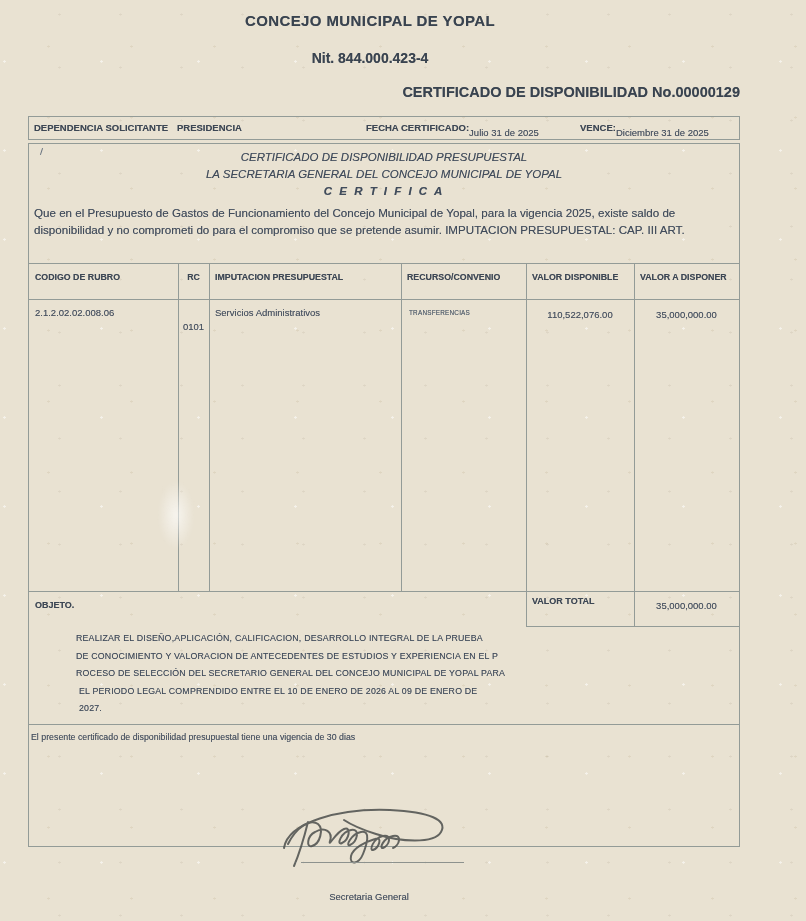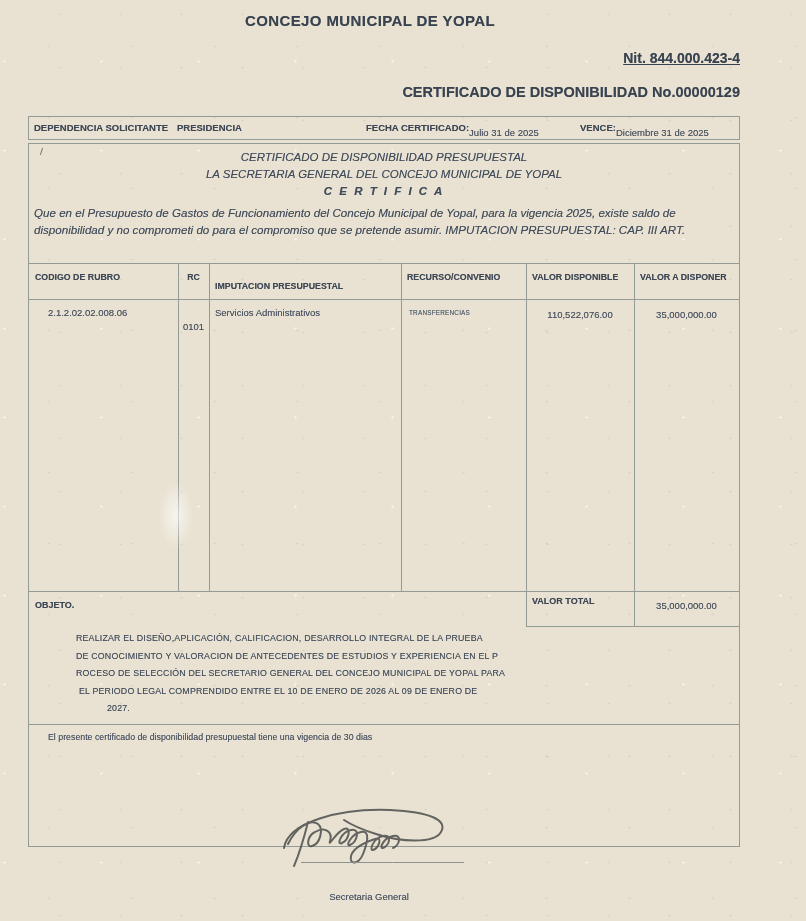--- a/index.html
+++ b/index.html
@@ -12,38 +12,38 @@
       radial-gradient(rgba(255,255,255,.55) 1px, transparent 1.5px);
     background-size: 83px 71px, 61px 53px, 97px 89px;
     background-position: 7px 11px, 29px 41px, 53px 17px;
     font-family:"Liberation Sans", sans-serif;
     color:#46505f;
   }
   .page *{box-sizing:border-box;}
   .txt{text-shadow:0 0 .5px rgba(70,80,100,.55);}
   .abs{position:absolute;}
   .org-title{top:12px;left:0;width:740px;text-align:center;font-size:15px;font-weight:bold;letter-spacing:.4px;color:#39434f;}
-  .nit{top:50px;left:0;width:740px;text-align:right;font-size:14px;font-weight:bold;color:#39434f;text-decoration:underline;}
+  .nit{top:50px;left:0;width:740px;text-align:center;font-size:14px;font-weight:bold;color:#39434f;}
   .cert-no{top:84px;left:0;width:740px;text-align:right;font-size:14.5px;font-weight:bold;color:#39434f;}
   .box{border:1px solid #939b97;}
   .info-box{left:28px;top:116px;width:712px;height:24px;}
   .info-box span{position:absolute;top:5px;font-size:9.5px;white-space:nowrap;}
   .lbl{font-weight:bold;color:#3d4754;}
   .main-box{left:28px;top:143px;width:712px;height:704px;}
   .cline{position:absolute;left:0;width:100%;text-align:center;font-style:italic;font-size:11.5px;color:#414c5b;white-space:nowrap;}
   .certifica{font-weight:bold;letter-spacing:2px;}
-  .cert-body{position:absolute;left:5px;top:61px;width:701px;font-style:italic;font-size:11.6px;line-height:16.5px;color:#414c5b;}
+  .cert-body{position:absolute;left:5px;top:61px;width:701px;font-size:11.6px;line-height:16.5px;color:#414c5b;}
   .hline{position:absolute;height:1px;background:#939b97;}
   .vline{position:absolute;width:1px;background:#939b97;}
   .th{position:absolute;font-size:8.8px;font-weight:bold;color:#3d4754;white-space:nowrap;}
   .td{position:absolute;font-size:9.5px;color:#46505f;white-space:nowrap;}
   .td-small{font-size:6.4px;letter-spacing:.2px;color:#53606e;}
   .cc{text-align:center;}
   .obj-lines div{font-size:8.8px;line-height:17.6px;letter-spacing:.2px;color:#414c5b;white-space:nowrap;}
-  .note{position:absolute;left:19px;top:588px;font-size:8.8px;color:#46505f;text-align:right;}
+  .note{position:absolute;left:2px;top:588px;font-size:8.8px;color:#46505f;text-align:right;}
   .crease{position:absolute;left:158px;top:480px;width:36px;height:70px;border-radius:50%;
     background:radial-gradient(ellipse at center, rgba(255,255,255,.65), rgba(255,255,255,0) 70%);
     filter:blur(2px);}
   .sig-line{position:absolute;left:301px;top:862px;width:163px;height:1px;background:#8d928e;}
   .sig-name{position:absolute;left:280px;top:871px;width:210px;text-align:center;font-size:9.5px;color:#46505f;margin-top:48px;}
   .sig-title{position:absolute;left:264px;top:891px;width:210px;text-align:center;font-size:9.5px;color:#46505f;}
   .sig-svg{position:absolute;left:278px;top:806px;}
   .tick{position:absolute;left:12px;top:4px;width:1px;height:7px;background:#6b7480;transform:rotate(18deg);}
 </style>
 </head>
@@ -77,44 +77,44 @@
     <div class="hline" style="left:0;top:580px;width:710px;"></div>
 
     <div class="vline" style="left:149px;top:119px;height:328px;"></div>
     <div class="vline" style="left:180px;top:119px;height:328px;"></div>
     <div class="vline" style="left:372px;top:119px;height:328px;"></div>
     <div class="vline" style="left:497px;top:119px;height:363px;"></div>
     <div class="vline" style="left:605px;top:119px;height:363px;"></div>
 
     <div class="th txt" style="left:6px;top:128px;">CODIGO DE RUBRO</div>
     <div class="th cc txt" style="left:149px;top:128px;width:31px;">RC</div>
-    <div class="th txt" style="left:186px;top:128px;margin-top:9px;">IMPUTACION PRESUPUESTAL</div>
+    <div class="th txt" style="left:186px;top:128px;">IMPUTACION PRESUPUESTAL</div>
     <div class="th txt" style="left:378px;top:128px;">RECURSO/CONVENIO</div>
     <div class="th txt" style="left:503px;top:128px;">VALOR DISPONIBLE</div>
     <div class="th txt" style="left:611px;top:128px;">VALOR A DISPONER</div>
 
     <div>
-      <div class="td txt" style="left:19px;top:163px;">2.1.2.02.02.008.06</div>
+      <div class="td txt" style="left:6px;top:163px;">2.1.2.02.02.008.06</div>
       <div class="td cc txt" style="left:149px;top:177px;width:31px;">0101</div>
       <div class="td txt" style="left:186px;top:163px;">Servicios Administrativos</div>
       <div class="td td-small txt" style="left:380px;top:165px;">TRANSFERENCIAS</div>
       <div class="td cc txt" style="left:497px;top:165px;width:108px;">110,522,076.00</div>
       <div class="td cc txt" style="left:605px;top:165px;width:105px;">35,000,000.00</div>
     </div>
 
     <div class="th txt" style="left:6px;top:456px;font-size:9px;">OBJETO.</div>
     <div class="th txt" style="left:503px;top:452px;font-size:9px;">VALOR TOTAL</div>
     <div class="td cc txt" style="left:605px;top:456px;width:105px;">35,000,000.00</div>
 
     <div class="abs obj-lines txt" style="left:47px;top:486px;">
       <div>REALIZAR EL DISEÑO,APLICACIÓN, CALIFICACION, DESARROLLO INTEGRAL DE LA PRUEBA</div>
       <div>DE CONOCIMIENTO Y VALORACION DE ANTECEDENTES DE ESTUDIOS Y EXPERIENCIA EN EL P</div>
       <div>ROCESO DE SELECCIÓN DEL SECRETARIO GENERAL DEL CONCEJO MUNICIPAL DE YOPAL PARA</div>
       <div style="padding-left:3px;">EL PERIODO LEGAL COMPRENDIDO ENTRE EL 10 DE ENERO DE 2026 AL 09 DE ENERO DE</div>
-      <div style="padding-left:3px;margin-left:28px;">2027.</div>
+      <div style="padding-left:3px;">2027.</div>
     </div>
 
     <div class="note txt">El presente certificado de disponibilidad presupuestal tiene una vigencia de 30 dias</div>
   </div>
 
   <div class="crease"></div>
 
   <svg class="sig-svg" width="200" height="64" viewBox="0 0 200 64">
     <g fill="none" stroke="#4c4f4d" stroke-width="2" stroke-linecap="round" opacity="0.85">
       <path d="M30,16 C27,28 22,46 16,60"></path>

